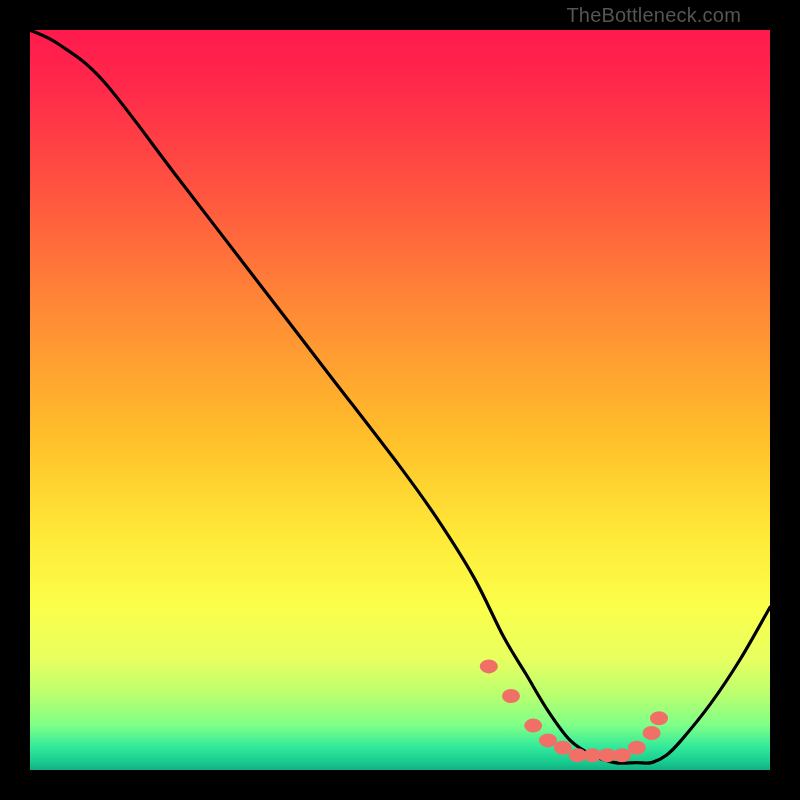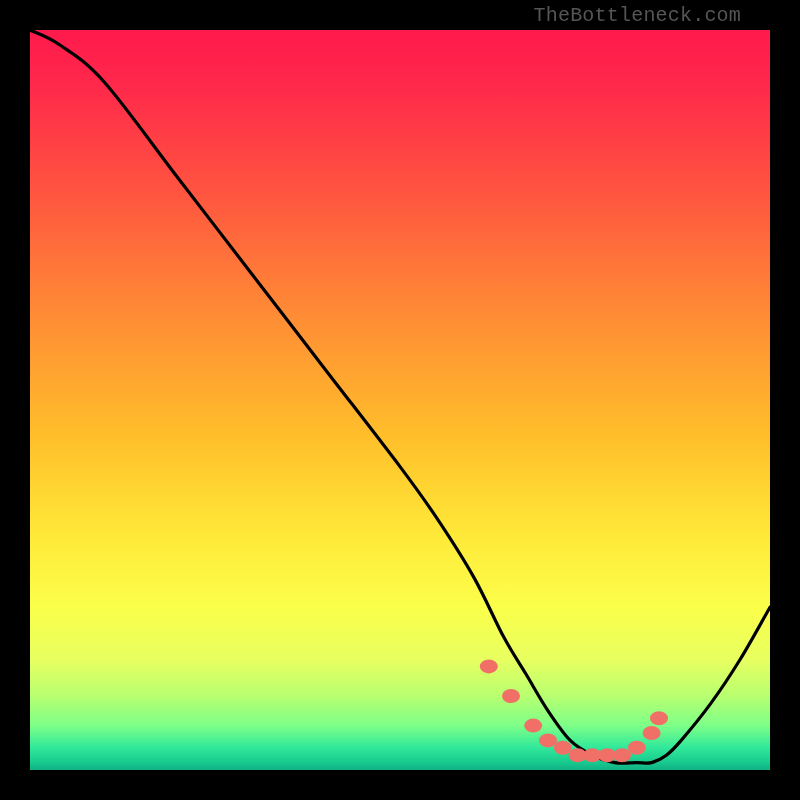--- a/index.html
+++ b/index.html
@@ -9,21 +9,20 @@
     height: 800px;
     background: #000;
     overflow: hidden;
     font-family: Arial, Helvetica, sans-serif;
   }
   .frame {
     position: relative;
     width: 751px;
     height: 800px;
     background: #000;
-    font-family: Liberation Mono, monospace;
   }
   .watermark {
     position: absolute;
     top: 4px;
     right: 10px;
     color: #555;
     font-size: 20px;
     font-weight: 500;
     letter-spacing: 0.2px;
     z-index: 10;

